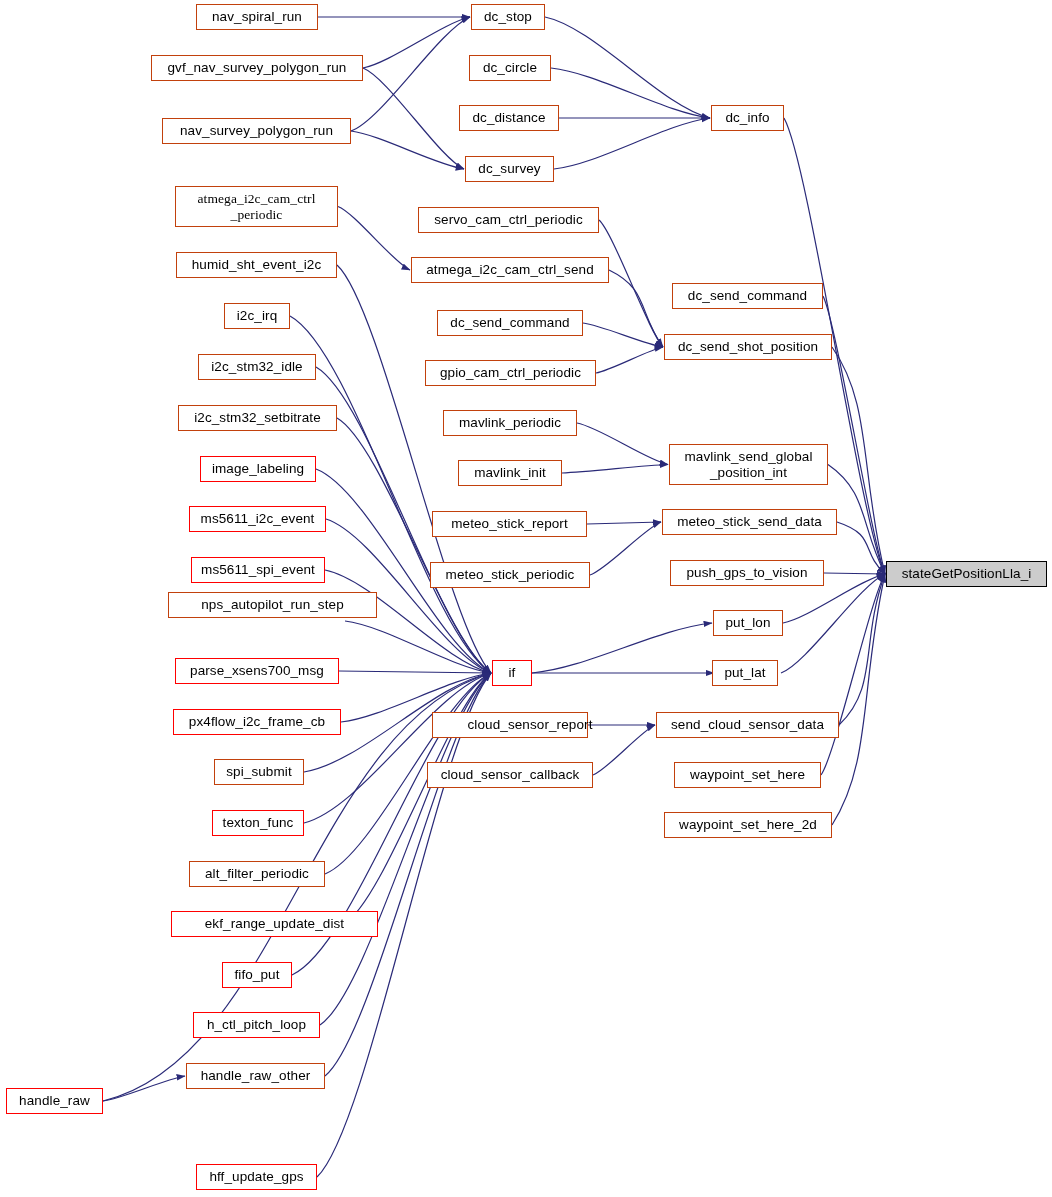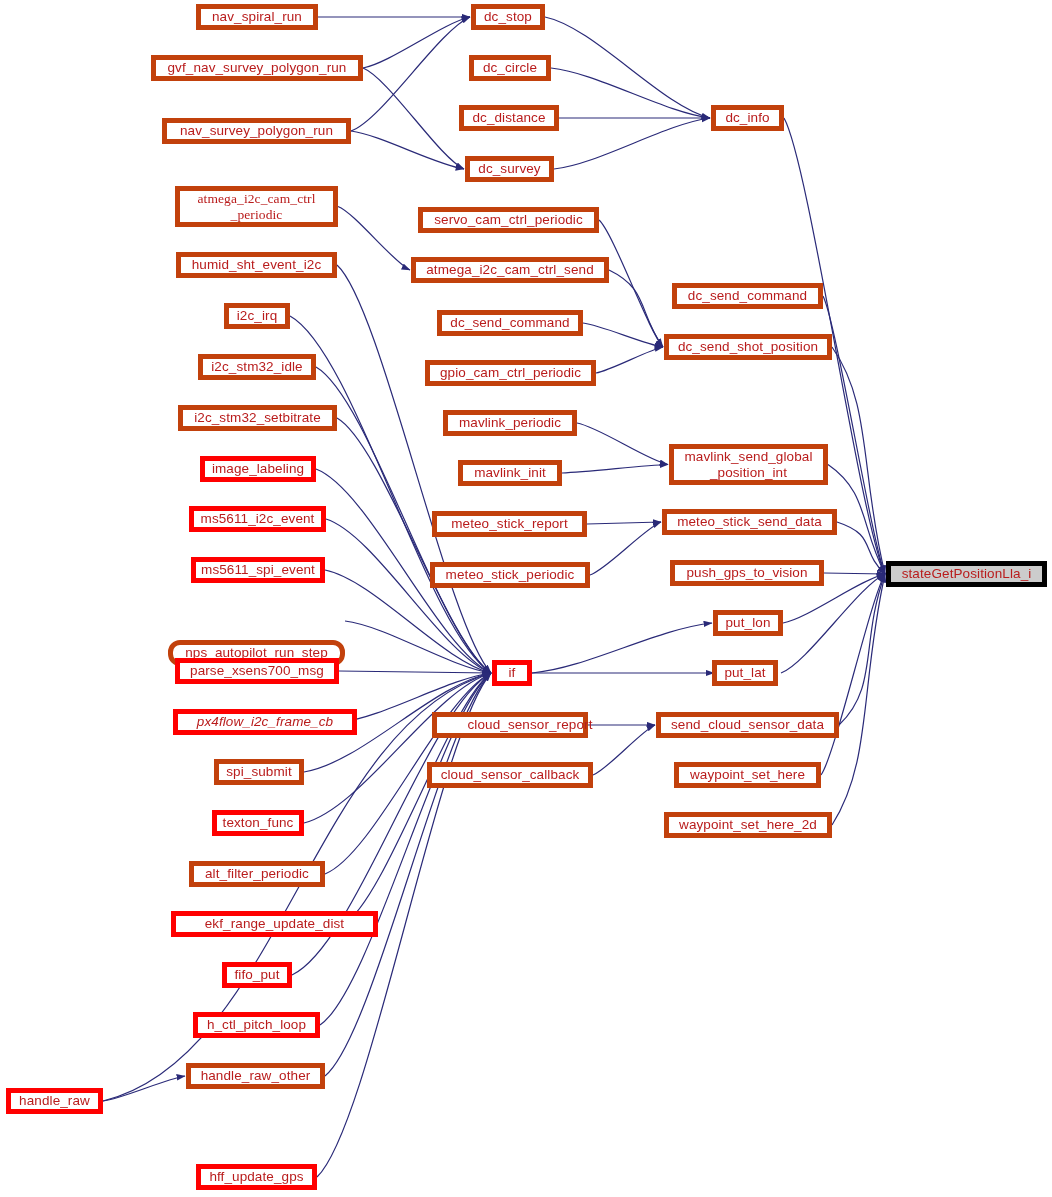--- a/index.html
+++ b/index.html
@@ -1,20 +1,20 @@
 <!DOCTYPE html>
 <html><head>
 <meta charset="utf-8">
 <style>
   html,body{margin:0;padding:0;background:#ffffff;}
   body{font-family:"Liberation Sans", sans-serif;}
   #canvas{position:relative;width:1052px;height:1197px;background:#fff;overflow:hidden;}
   svg#edges{position:absolute;left:0;top:0;width:1052px;height:1197px;}
   .node{position:absolute;box-sizing:border-box;display:flex;align-items:center;justify-content:center;
-        background:#ffffff;border:5px solid #c2410c;font-size:13.5px;color:#b91c1c;line-height:1.12;
+        background:#ffffff;border:1px solid #c2410c;font-size:13.5px;color:#000000;line-height:1.12;
         text-align:center;white-space:pre;letter-spacing:0.1px;}
   .node.red{border-color:#ff0000;}
   .node.gray{border-color:#000;background:#cccccc;}
   .node .lbl{pointer-events:none;}
 </style>
 </head>
 <body>
 
 <div id="canvas">
   <svg id="edges" viewBox="0 0 1052 1197">
@@ -105,26 +105,26 @@
 _position_int</span></div>
       <div class="node" style="left: 458px; top: 460px; width: 104px; height: 26px;"><span class="lbl">mavlink_init</span></div>
       <div class="node red" style="left: 200px; top: 456px; width: 116px; height: 26px;"><span class="lbl">image_labeling</span></div>
       <div class="node red" style="left: 189px; top: 506px; width: 137px; height: 26px;"><span class="lbl">ms5611_i2c_event</span></div>
       <div class="node" style="left: 432px; top: 511px; width: 155px; height: 26px;"><span class="lbl">meteo_stick_report</span></div>
       <div class="node" style="left: 662px; top: 509px; width: 175px; height: 26px;"><span class="lbl">meteo_stick_send_data</span></div>
       <div class="node red" style="left: 191px; top: 557px; width: 134px; height: 26px;"><span class="lbl">ms5611_spi_event</span></div>
       <div class="node" style="left: 670px; top: 560px; width: 154px; height: 26px;"><span class="lbl">push_gps_to_vision</span></div>
       <div class="node" style="left: 430px; top: 562px; width: 160px; height: 26px;"><span class="lbl">meteo_stick_periodic</span></div>
       <div class="node gray" style="left: 886px; top: 561px; width: 161px; height: 26px;"><span class="lbl">stateGetPositionLla_i</span></div>
-      <div class="node" style="left: 168px; top: 640px; width: 177px; height: 26px; border-radius: 12px;"><span class="lbl">nps_autopilot_run_step</span></div>
+      <div class="node" style="left: 168px; top: 592px; width: 209px; height: 26px;"><span class="lbl">nps_autopilot_run_step</span></div>
       <div class="node" style="left: 713px; top: 610px; width: 70px; height: 26px;"><span class="lbl">put_lon</span></div>
       <div class="node red" style="left: 492px; top: 660px; width: 40px; height: 26px;"><span class="lbl">if</span></div>
       <div class="node red" style="left: 175px; top: 658px; width: 164px; height: 26px;"><span class="lbl">parse_xsens700_msg</span></div>
       <div class="node" style="left: 712px; top: 660px; width: 66px; height: 26px;"><span class="lbl">put_lat</span></div>
-      <div class="node red" style="left: 173px; top: 709px; width: 184px; height: 26px; font-style: italic;"><span class="lbl">px4flow_i2c_frame_cb</span></div>
+      <div class="node red" style="left: 173px; top: 709px; width: 168px; height: 26px;"><span class="lbl">px4flow_i2c_frame_cb</span></div>
       <div class="node" style="left: 432px; top: 712px; width: 156px; height: 26px; padding-left: 40px;"><span class="lbl">cloud_sensor_report</span></div>
       <div class="node" style="left: 656px; top: 712px; width: 183px; height: 26px;"><span class="lbl">send_cloud_sensor_data</span></div>
       <div class="node" style="left: 214px; top: 759px; width: 90px; height: 26px;"><span class="lbl">spi_submit</span></div>
       <div class="node" style="left: 427px; top: 762px; width: 166px; height: 26px;"><span class="lbl">cloud_sensor_callback</span></div>
       <div class="node" style="left: 674px; top: 762px; width: 147px; height: 26px;"><span class="lbl">waypoint_set_here</span></div>
       <div class="node red" style="left: 212px; top: 810px; width: 92px; height: 26px;"><span class="lbl">texton_func</span></div>
       <div class="node" style="left: 664px; top: 812px; width: 168px; height: 26px;"><span class="lbl">waypoint_set_here_2d</span></div>
       <div class="node" style="left: 189px; top: 861px; width: 136px; height: 26px;"><span class="lbl">alt_filter_periodic</span></div>
       <div class="node red" style="left: 171px; top: 911px; width: 207px; height: 26px;"><span class="lbl">ekf_range_update_dist</span></div>
       <div class="node red" style="left: 222px; top: 962px; width: 70px; height: 26px;"><span class="lbl">fifo_put</span></div>

